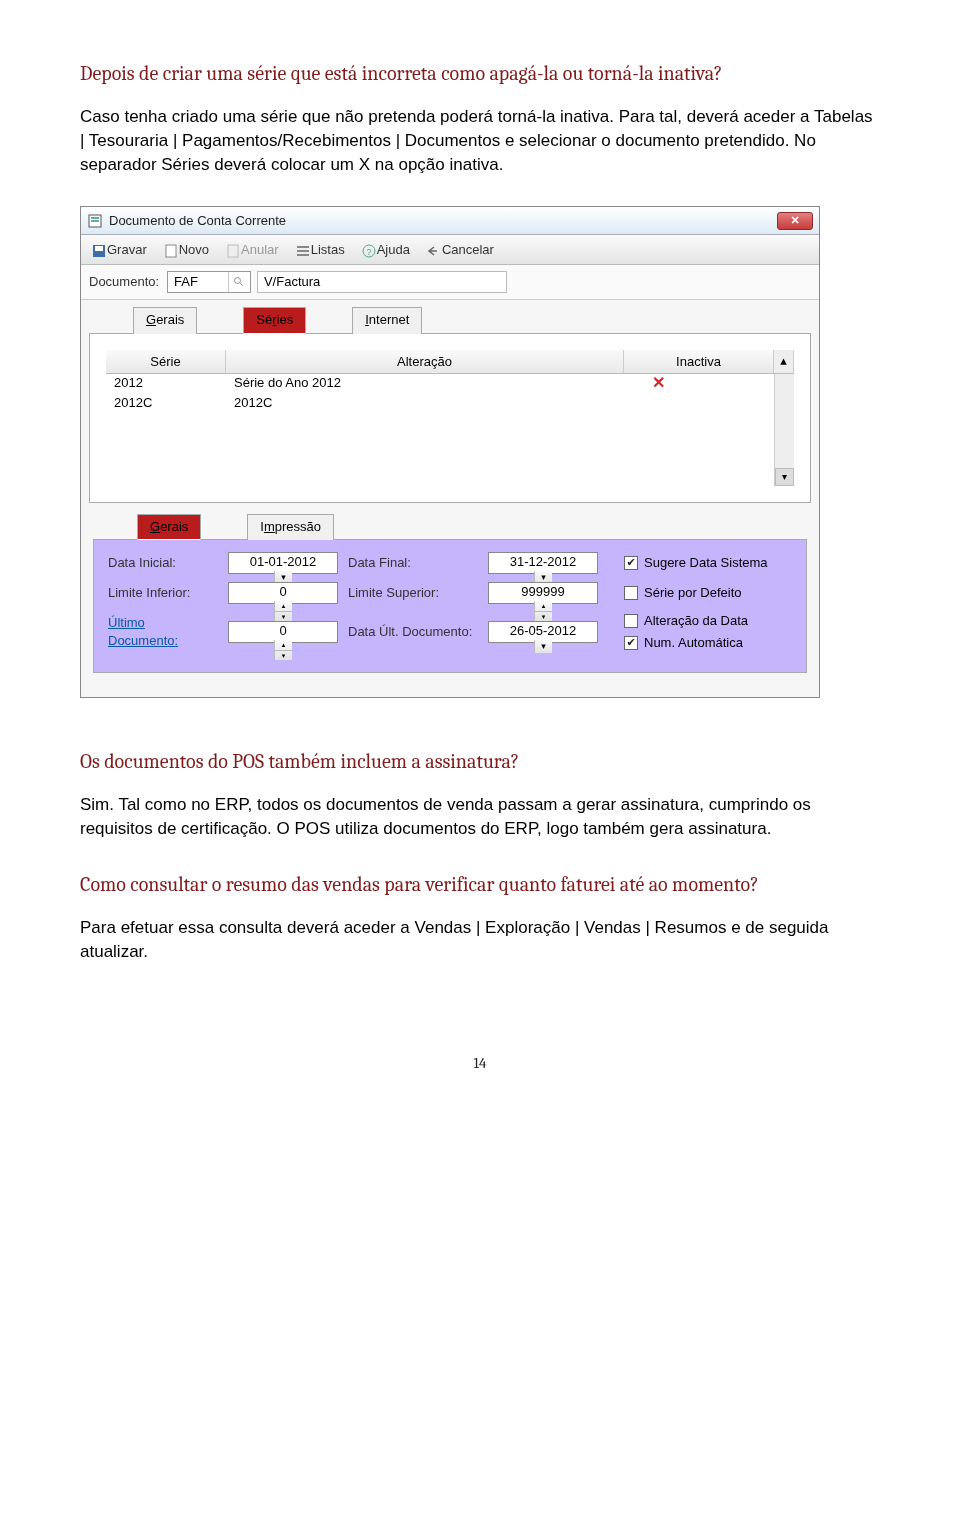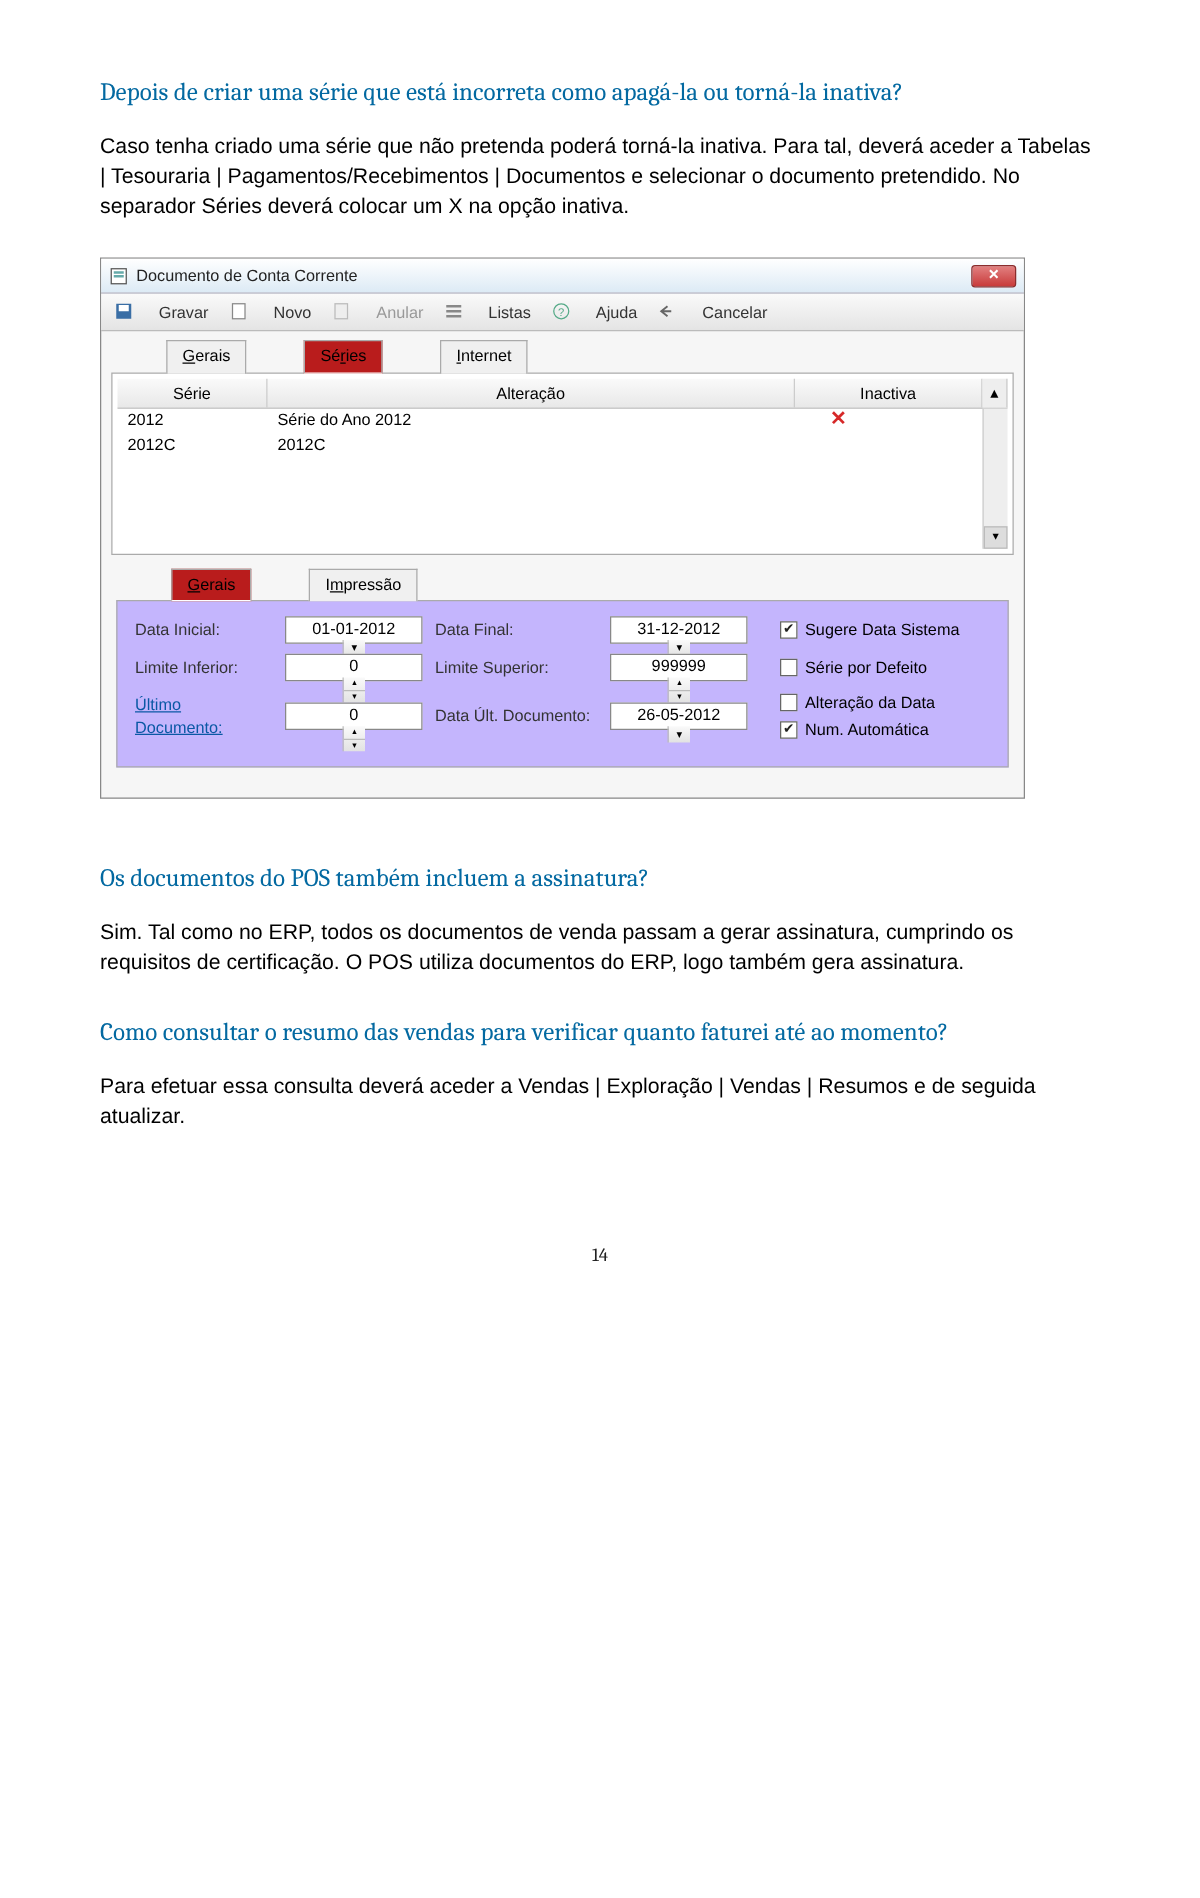--- a/index.html
+++ b/index.html
@@ -7,21 +7,21 @@
     margin: 0;
     padding: 60px 80px;
     font-family: Cambria, Georgia, serif;
     background: #fff;
     color: #000;
     font-size: 18px;
     line-height: 1.4;
     width: 960px;
   }
   .question {
-    color: #0369a1;
+    color: #7f1d1d;
     font-size: 20px;
     margin-bottom: 18px;
     line-height: 1.35;
   }
   .answer {
     font-family: Arial, Helvetica, sans-serif;
     font-size: 17px;
     color: #000;
     margin-bottom: 30px;
     line-height: 1.4;
@@ -67,22 +67,22 @@
     background: linear-gradient(#fafafa, #e4e4e4);
     border-bottom: 1px solid #bbb;
     display: flex;
     align-items: center;
     padding: 3px 6px;
     gap: 8px;
     height: 30px;
   }
   .tbtn {
     display: flex;
-    align-items: flex-start;
-    gap: 20px;
+    align-items: flex-end;
+    gap: 0;
     padding: 2px 4px;
     color: #333;
   }
   .tbtn.disabled { color: #999; }
   .tico { width: 16px; height: 16px; display: inline-flex; align-items: center; justify-content: center; }
   .docrow {
     display: flex;
     align-items: center;
     padding: 6px 8px;
     gap: 6px;
@@ -125,21 +125,21 @@
   }
   .tab.active {
     background: #b91c1c;
     border-bottom: 1px solid #fff;
   }
   .tab .ul { text-decoration: underline; }
   .tabpanel {
     margin: 0 8px;
     border: 1px solid #aaa;
     background: #fff;
-    padding: 4px;
+    padding: 16px;
   }
   .gridhead {
     display: flex;
     background: linear-gradient(#fafafa, #e8e8e8);
     border-bottom: 1px solid #bbb;
     height: 24px;
   }
   .gridhead .col, .gridrow .col {
     padding: 3px 8px;
     border-right: 1px solid #ccc;
@@ -315,20 +315,35 @@
     <div class="tbtn">
       <span class="tico">
           <svg viewBox="0 0 16 16">
             <path d="M3 8h8M8 4l-5 4 5 4" fill="none" stroke="#666" stroke-width="1.5"></path>
           </svg>
         </span>
       <span>Cancelar</span>
     </div>
   </div>
 
+  <div class="docrow">
+    <span class="label">Documento:</span>
+    <div class="doc-code">
+      <span class="val">FAF</span>
+      <span class="mag">
+          <svg width="12" height="12" viewBox="0 0 16 16">
+            <circle cx="6" cy="6" r="4" fill="none" stroke="#777"></circle>
+            <line x1="9" y1="9" x2="13" y2="13" stroke="#777"></line>
+          </svg>
+        </span>
+    </div>
+    <div class="doc-name">
+      <span>V/Factura</span>
+    </div>
+  </div>
 
   <div class="tabs">
     <div class="tab"><span class="ul">G</span><span>erais</span></div>
     <div class="tab active">Sé<span class="ul">r</span>ies</div>
     <div class="tab"><span class="ul">I</span>nternet</div>
   </div>
 
   <div class="tabpanel">
     <div class="gridhead">
       <div class="col c-serie">Série</div>

